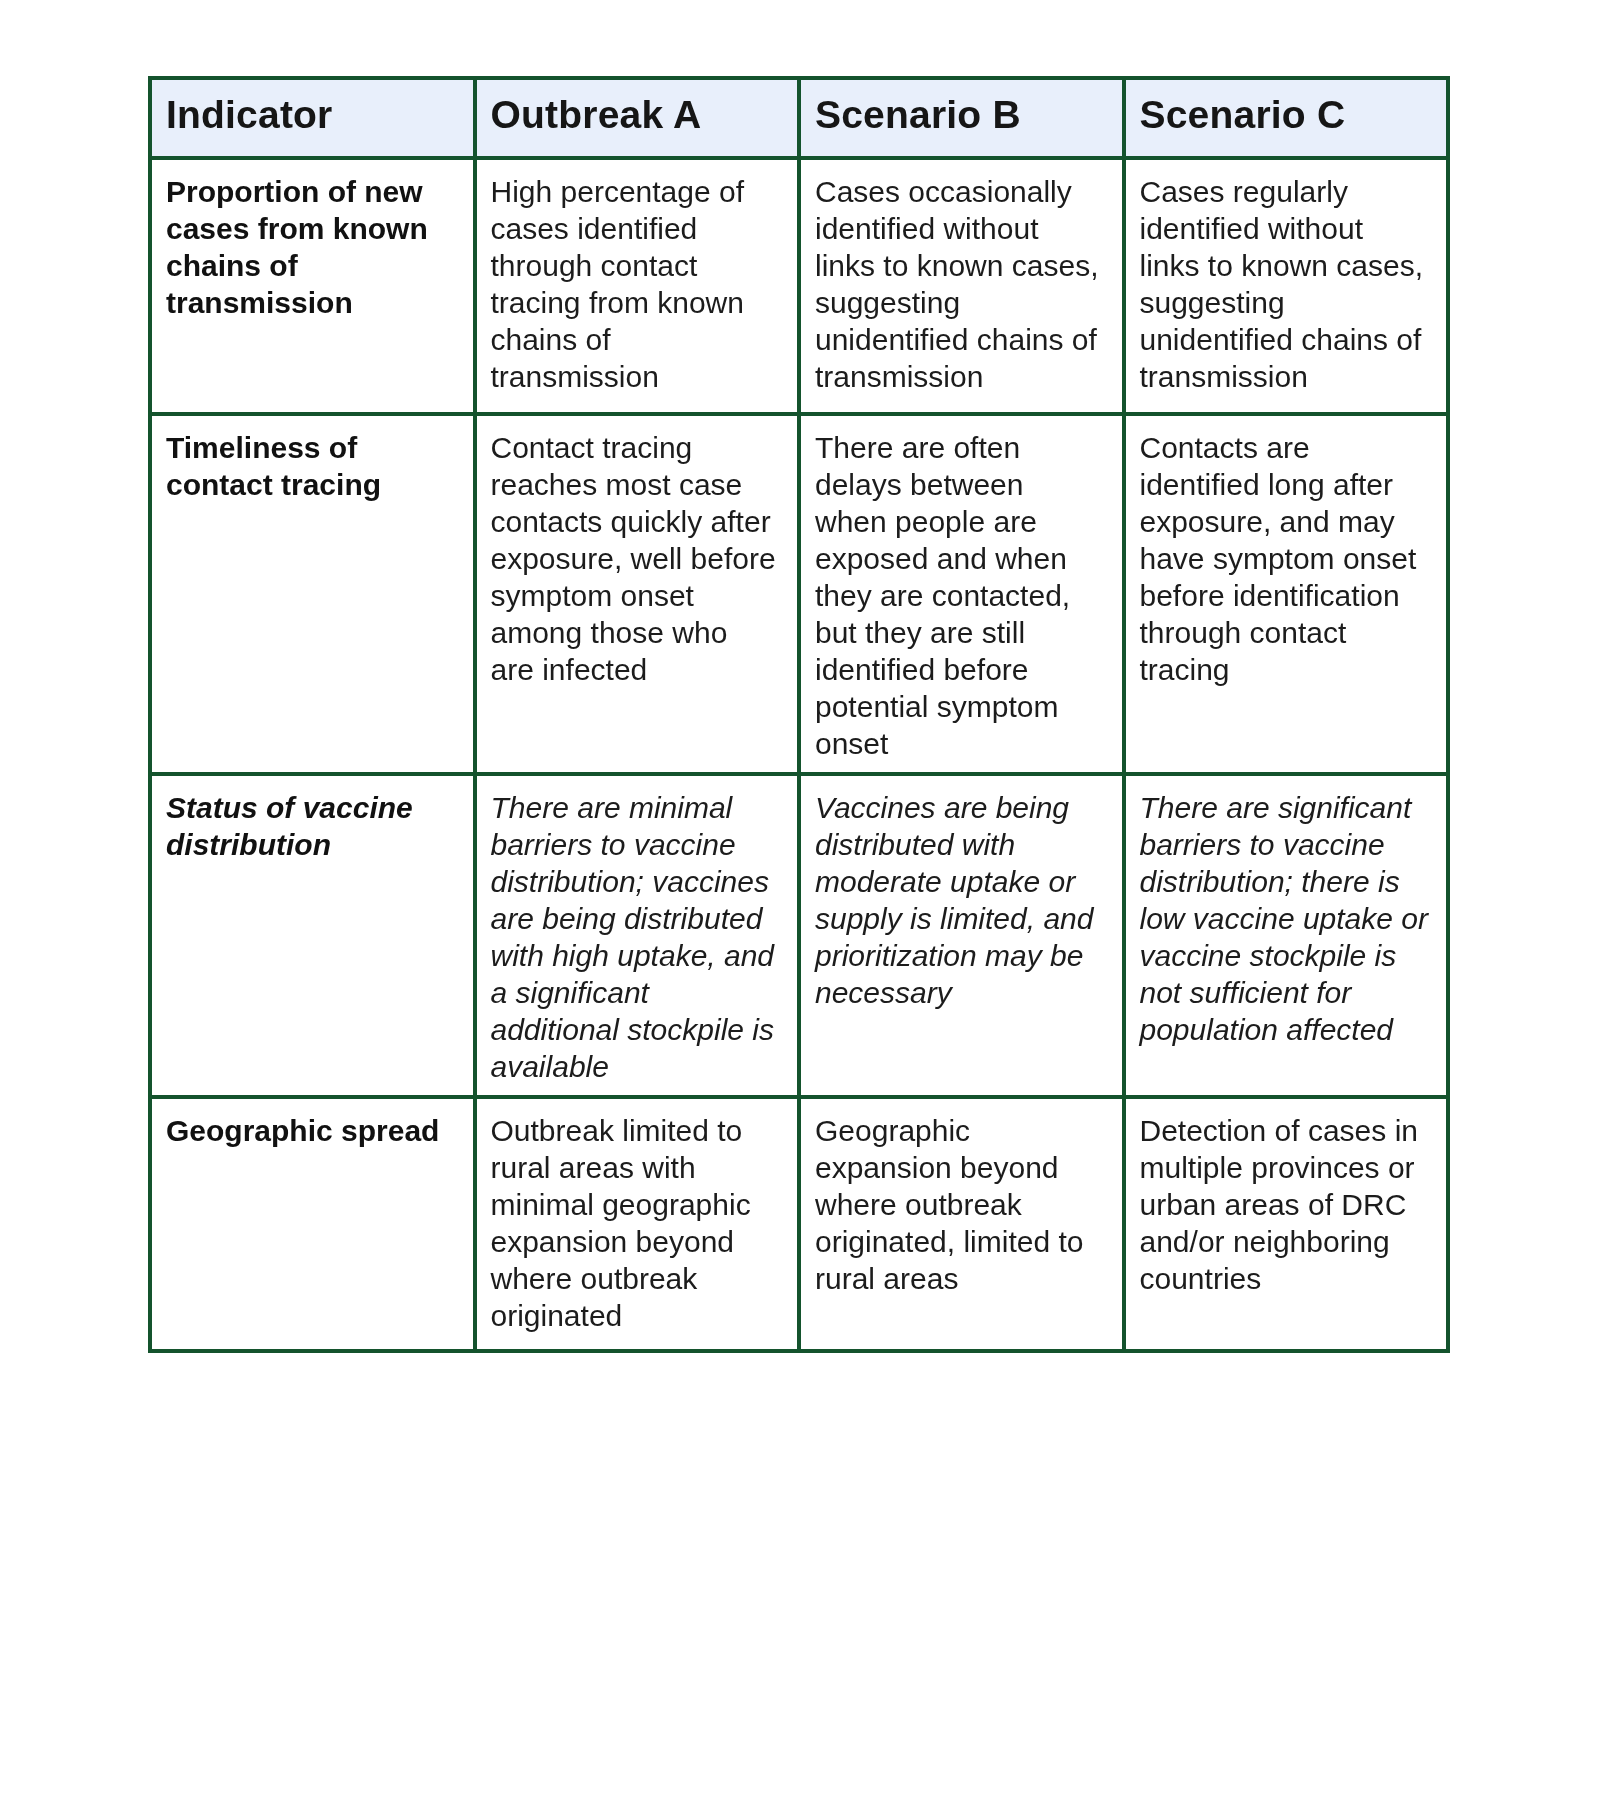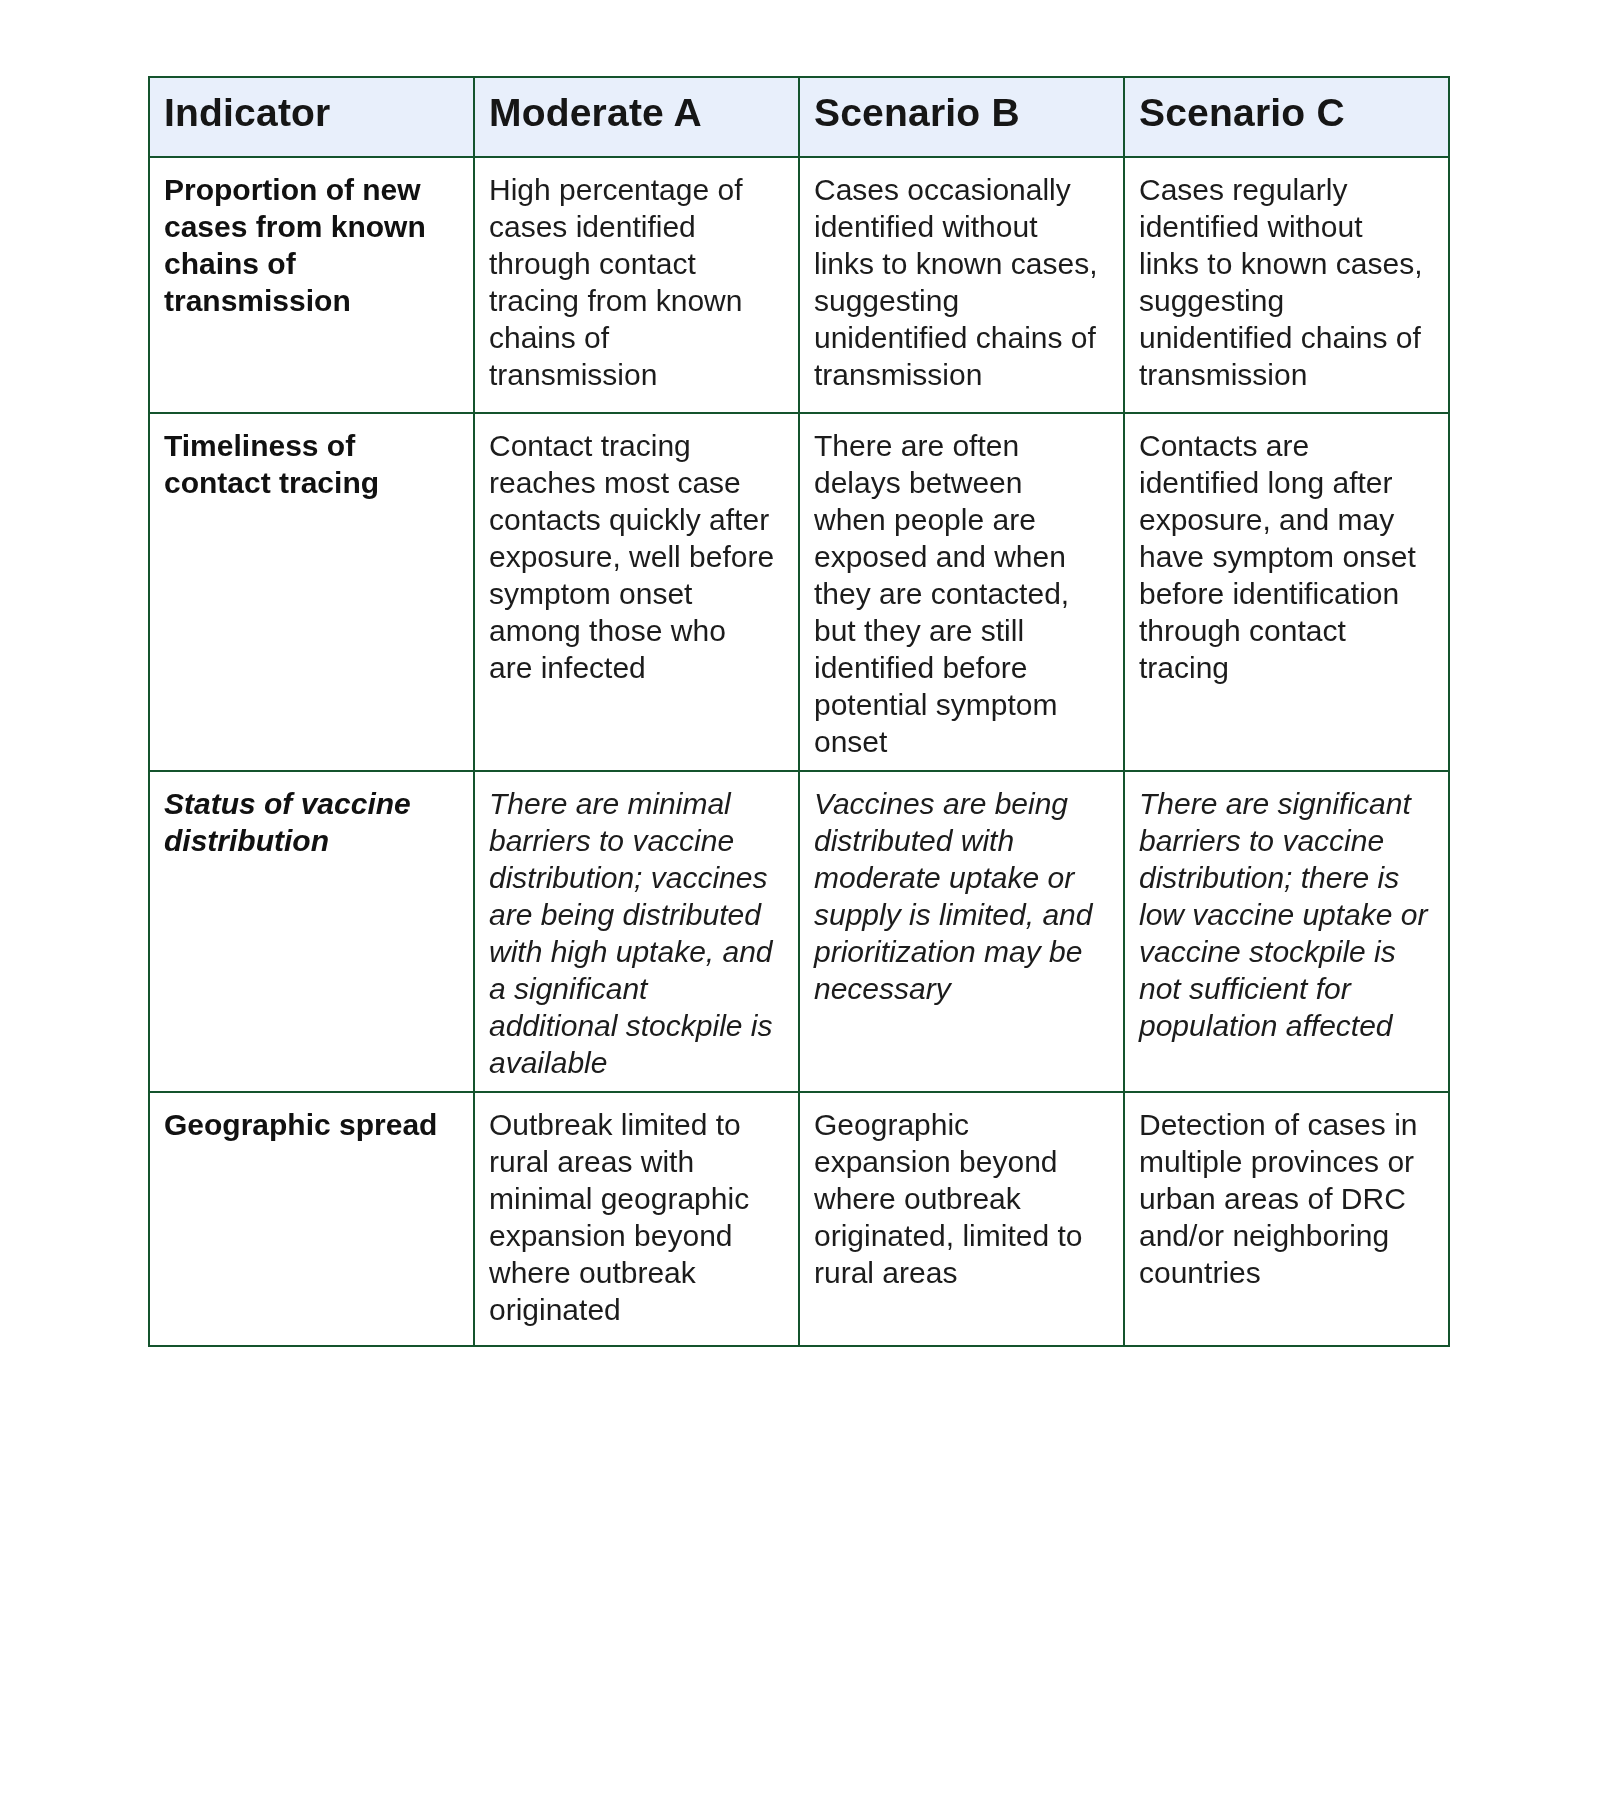--- a/index.html
+++ b/index.html
@@ -19,21 +19,21 @@
     left: 148px;
     top: 76px;
     width: 1302px;
     border-collapse: collapse;
     table-layout: fixed;
     border: 2px solid #1a1a1a;
   }
   table.scenario-table col { width: 25%; }
   table.scenario-table th,
   table.scenario-table td {
-    border: 2px solid #14532d;
+    border: 4px solid #14532d;
     vertical-align: top;
     text-align: left;
     box-sizing: border-box;
     white-space: pre-line;
     overflow: hidden;
   }
   table.scenario-table th {
     background: #e8effb;
     font-size: 39px;
     font-weight: 700;
@@ -67,21 +67,21 @@
 <table class="scenario-table">
   <colgroup>
       <col>
       <col>
       <col>
       <col>
     </colgroup>
   <thead>
     <tr class="header-row">
       <th>Indicator</th>
-      <th>Moderate A</th>
+      <th>Outbreak A</th>
       <th>Scenario B</th>
       <th>Scenario C</th>
     </tr>
   </thead>
   <tbody>
     <tr class="row-1">
       <td class="indicator-cell">Proportion of new
 cases from known
 chains of
 transmission</td>

